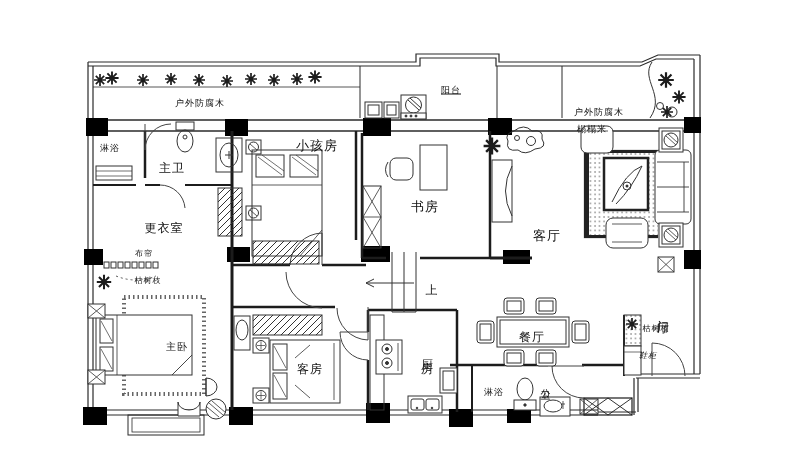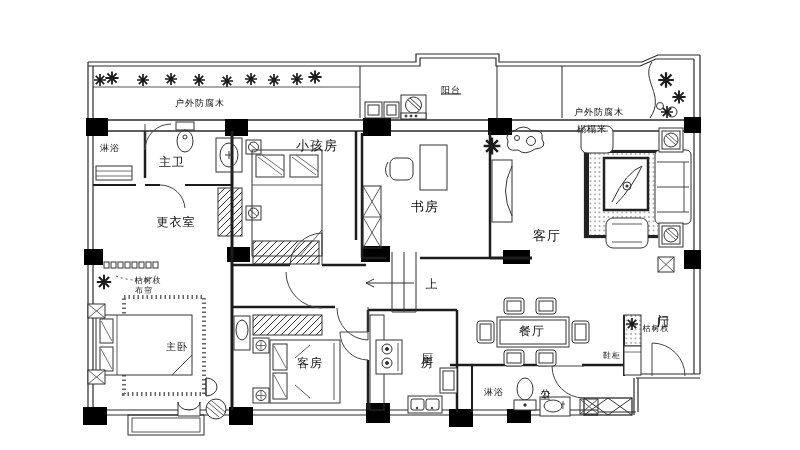--- a/index.html
+++ b/index.html
@@ -2,21 +2,21 @@
 <html><head>
 <meta charset="utf-8">
 <style>
   html,body{margin:0;padding:0;background:#fff;}
   .stage{position:relative;width:800px;height:450px;background:#fff;overflow:hidden;
          font-family:"DejaVu Sans",sans-serif;}
   svg{position:absolute;left:0;top:0;}
   .lbl{position:absolute;transform:translate(-50%,-50%);color:#111;font-size:11px;
        white-space:nowrap;letter-spacing:1px;line-height:1;}
   .s8{font-size:8px;} .s9{font-size:9px;} .s10{font-size:10px;}
-  .s12{font-size:12px;} .s13{font-size:13px;}
+  .s12{font-size:12px;margin-top:6px;} .s13{font-size:13px;}
   .v{writing-mode:vertical-rl;text-orientation:upright;letter-spacing:3px;white-space:normal;}
 </style>
 </head>
 <body>
 
 <div class="stage">
 <svg width="800" height="450" viewBox="0 0 800 450">
   <defs>
     <g id="plant" stroke="#1d1d1d" stroke-width="1.7" fill="none">
       <path d="M0 -6 V6 M-6 0 H6 M-4.2 -4.2 L4.2 4.2 M-4.2 4.2 L4.2 -4.2"></path>
@@ -351,32 +351,32 @@
         <path d="M274 346 L286 368" stroke-width="0.7"></path>
     <rect x="273" y="373" width="14" height="26"></rect>
         <path d="M274 375 L286 397" stroke-width="0.7"></path>
     <path d="M295 358 L310 345 M295 385 L310 398 M334 343 V400" stroke-width="0.8"></path>
   </g>
 </svg>
 
 <div class="lbl s9" style="left:200px;top:103px;">户外防腐木</div>
 <div class="lbl s9" style="left:110px;top:148px;">淋浴</div>
 <div class="lbl s12" style="left:172px;top:162px;">主卫</div>
-<div class="lbl s12" style="left:176px;top:222px;">更衣室</div>
-<div class="lbl s8" style="left:144px;top:254px;margin-top:37px;">布帘</div>
+<div class="lbl s12" style="left:164px;top:222px;">更衣室</div>
+<div class="lbl s8" style="left:144px;top:254px;">布帘</div>
 <div class="lbl s8" style="left:148px;top:281px;">枯树枝</div>
 <div class="lbl s13" style="left:317px;top:145px;">小孩房</div>
 <div class="lbl s9" style="left:451px;top:90px;text-decoration:underline;">阳台</div>
 <div class="lbl s13" style="left:425px;top:206px;">书房</div>
 <div class="lbl s9" style="left:592px;top:97px;margin-top:32px;">榻榻米</div>
 <div class="lbl s9" style="left:599px;top:112px;">户外防腐木</div>
 <div class="lbl s13" style="left:547px;top:235px;">客厅</div>
 <div class="lbl s10" style="left:145px;top:347px;margin-left:32px;">主卧</div>
 <div class="lbl s12" style="left:310px;top:363px;">客房</div>
 <div class="lbl s12" style="left:432px;top:284px;">上</div>
 <div class="lbl s12 v" style="left:427px;top:346px;">厨房</div>
 <div class="lbl s12" style="left:532px;top:331px;">餐厅</div>
 <div class="lbl s9" style="left:494px;top:392px;">淋浴</div>
 <div class="lbl s10 v" style="left:545px;top:383px;">公卫</div>
 <div class="lbl s12 v" style="left:663px;top:307px;">门厅</div>
 <div class="lbl s8" style="left:656px;top:329px;">枯树枝</div>
-<div class="lbl s8" style="left:612px;top:356px;">鞋柜</div>
+<div class="lbl s8" style="left:648px;top:356px;font-style:italic;">鞋柜</div>
 </div>
 
 </body></html>

